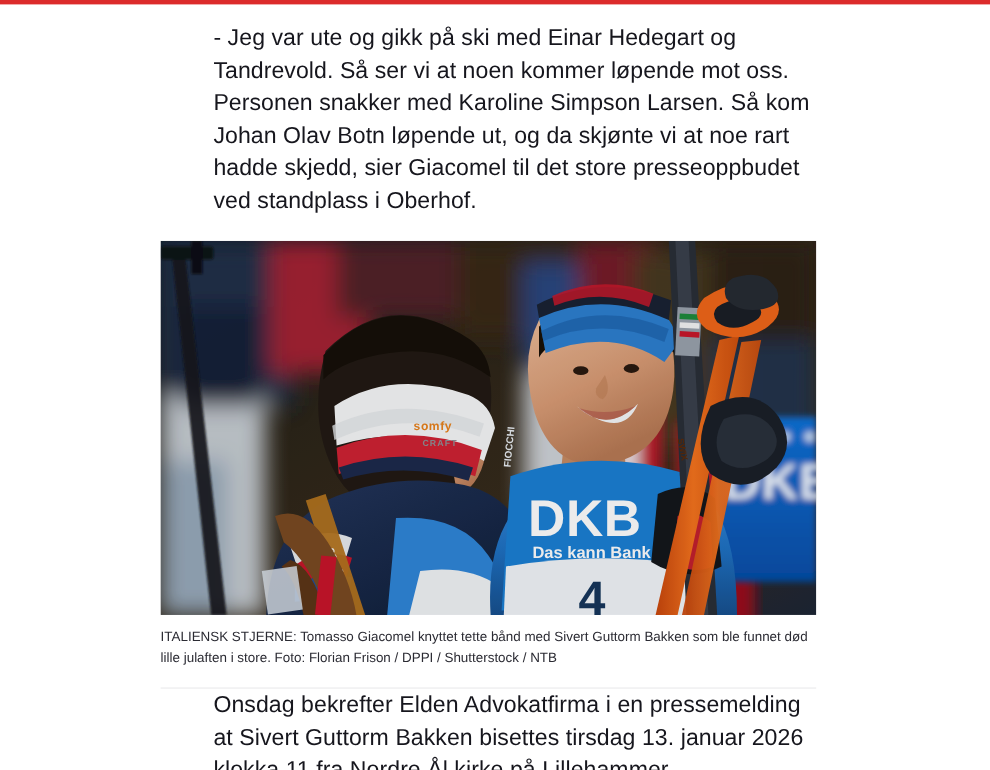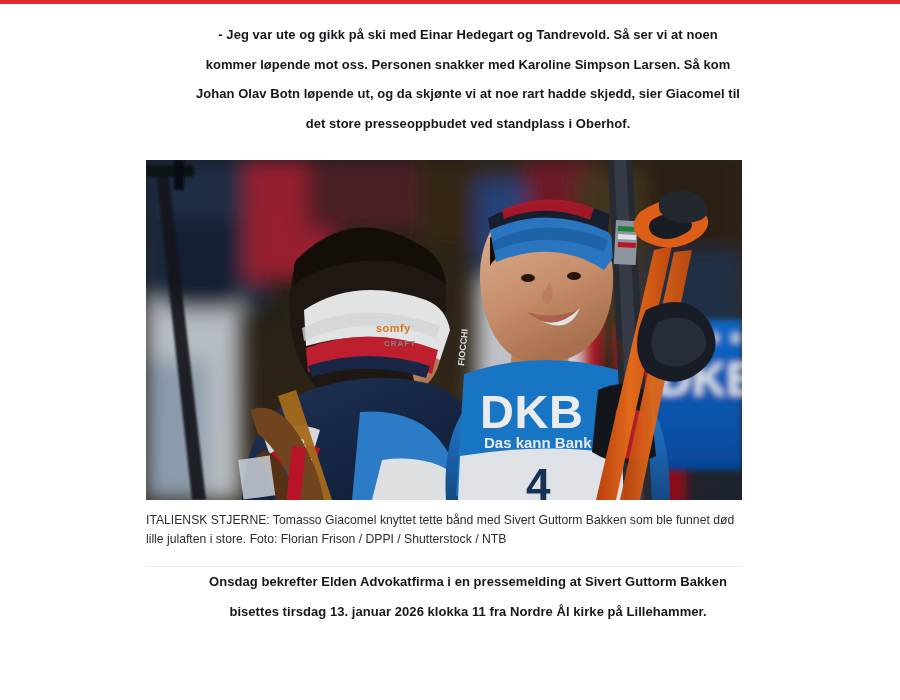--- a/index.html
+++ b/index.html
@@ -35,26 +35,25 @@
   .article-inner {
     position: absolute;
     left: 146px;
     top: 0;
     width: 596px;
   }
 
   p.para {
     margin: 0;
     padding: 0 0 0 48px;
-    font-size: 13px;
+    font-size: 21px;
     line-height: 29.5px;
     letter-spacing: 0.05px;
     color: #16161d;
-    font-weight: 700;
-    text-align: center;
+    font-weight: 400;
   }
   p.para.first { padding-top: 16px; }
 
   
   figure.photo {
     margin: 0;
     padding: 0;
     width: 596px;
     position: relative;
   }

